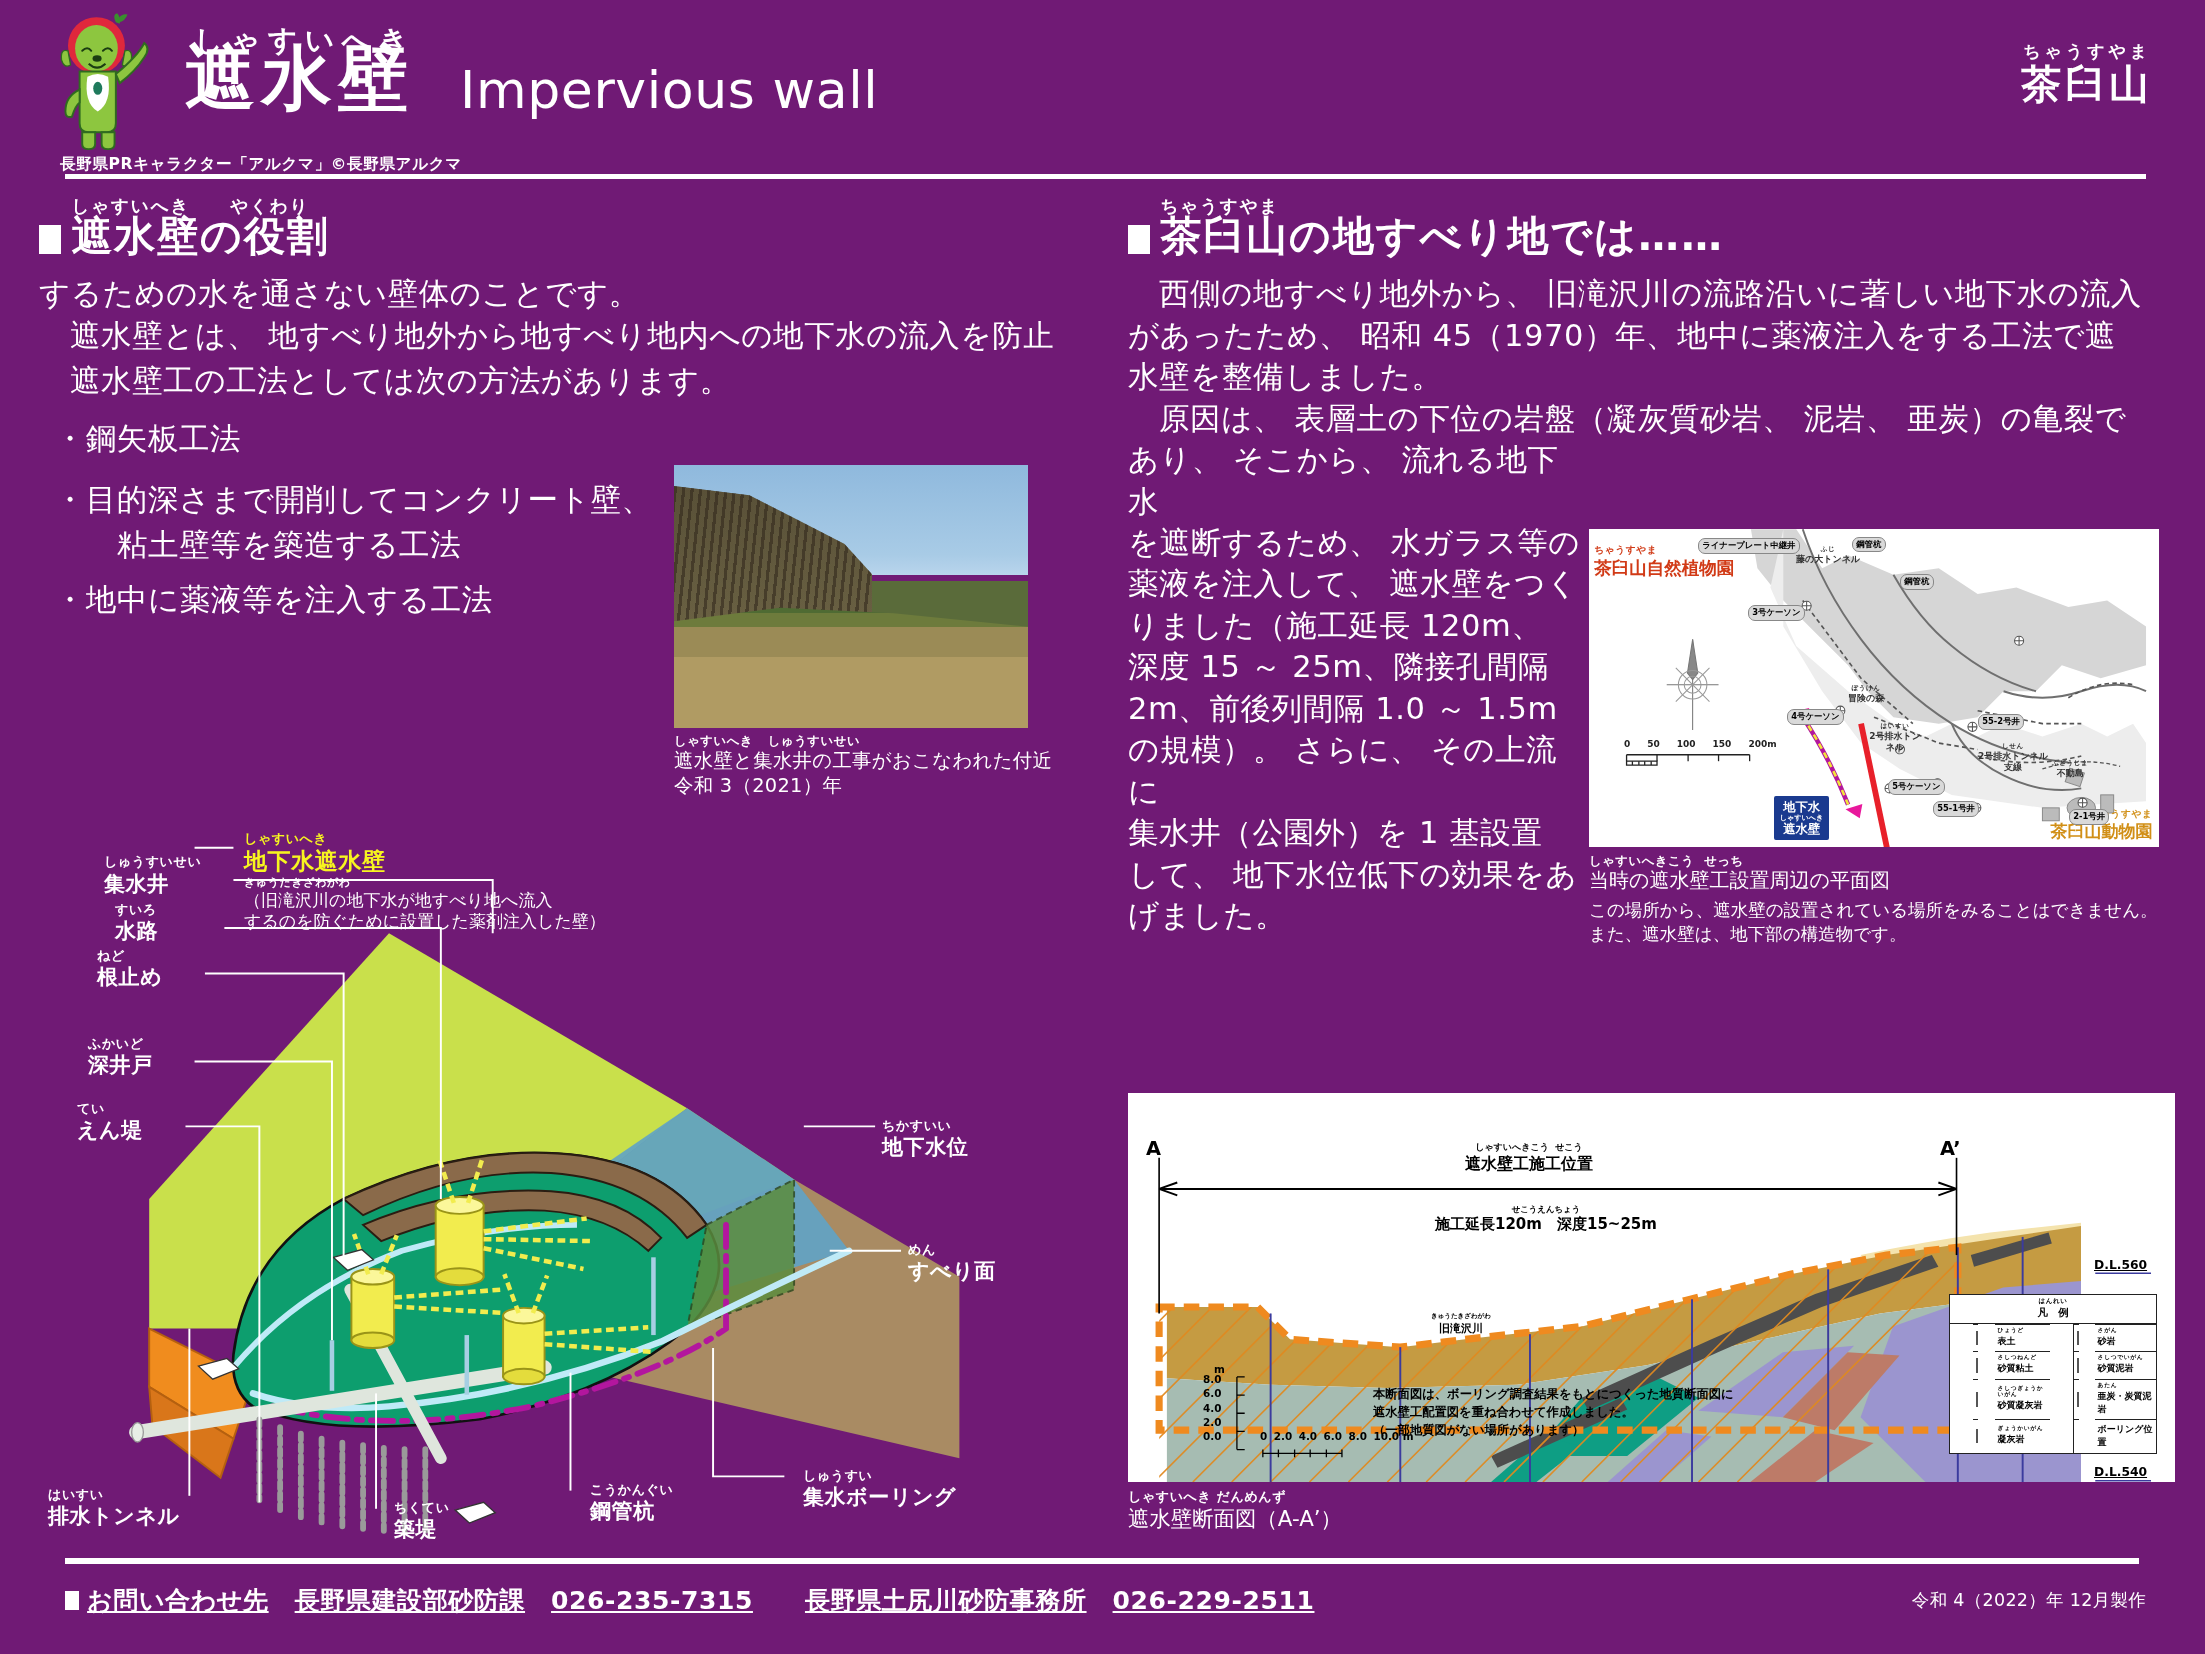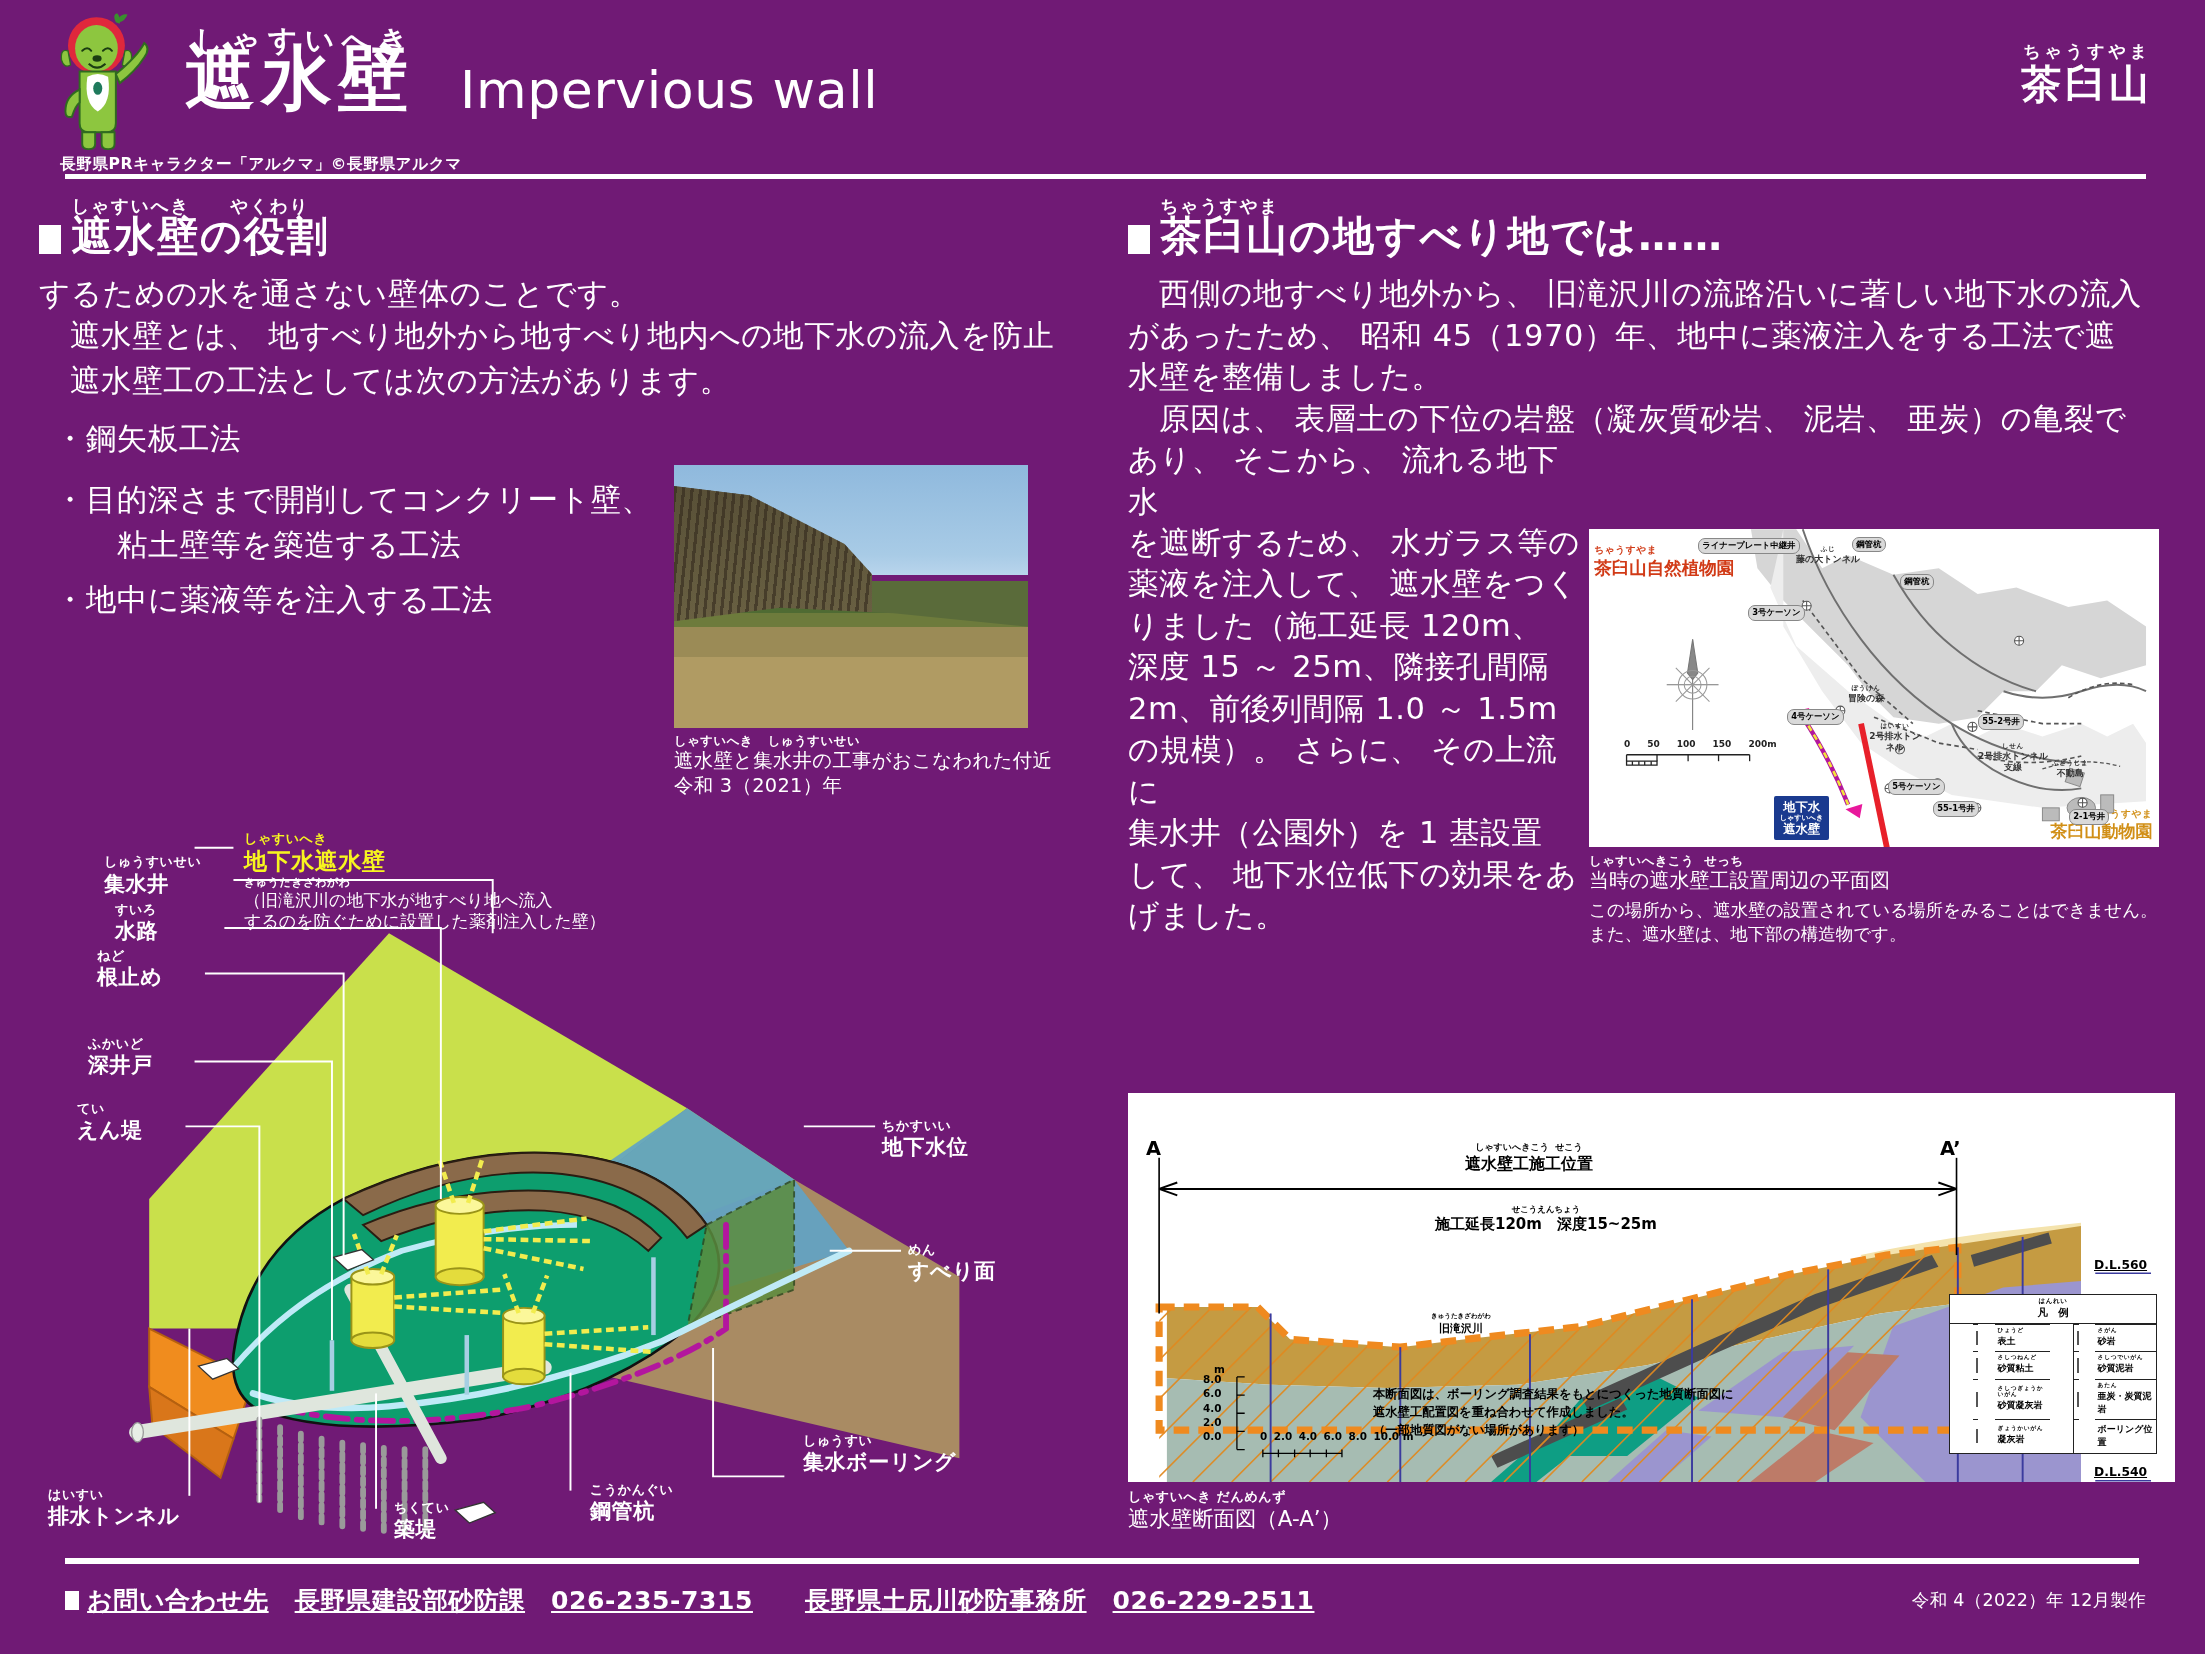--- a/index.html
+++ b/index.html
@@ -335,21 +335,21 @@
     </div>
     <div class="lbl" style="left:9px; top:652px">
       <span class="rb">はいすい</span><span>排水トンネル</span>
     </div>
     <div class="lbl" style="left:355px; top:665px">
       <span class="rb">ちくてい</span><span>築堤</span>
     </div>
     <div class="lbl" style="left:551px; top:647px">
       <span class="rb">こうかんぐい</span><span>鋼管杭</span>
     </div>
-    <div class="lbl" style="left:764px; top:598px">
+    <div class="lbl" style="left:764px; top:633px">
       <span class="rb">しゅうすい</span><span>集水ボーリング</span>
     </div>
     <div class="lbl" style="left:843px; top:283px">
       <span class="rb">ちかすいい</span><span>地下水位</span>
     </div>
     <div class="lbl" style="left:869px; top:407px">
       <span class="rb">めん</span><span>すべり面</span>
     </div>
 
     <div class="lbl hl" style="left:205px; top:-3.9px">

